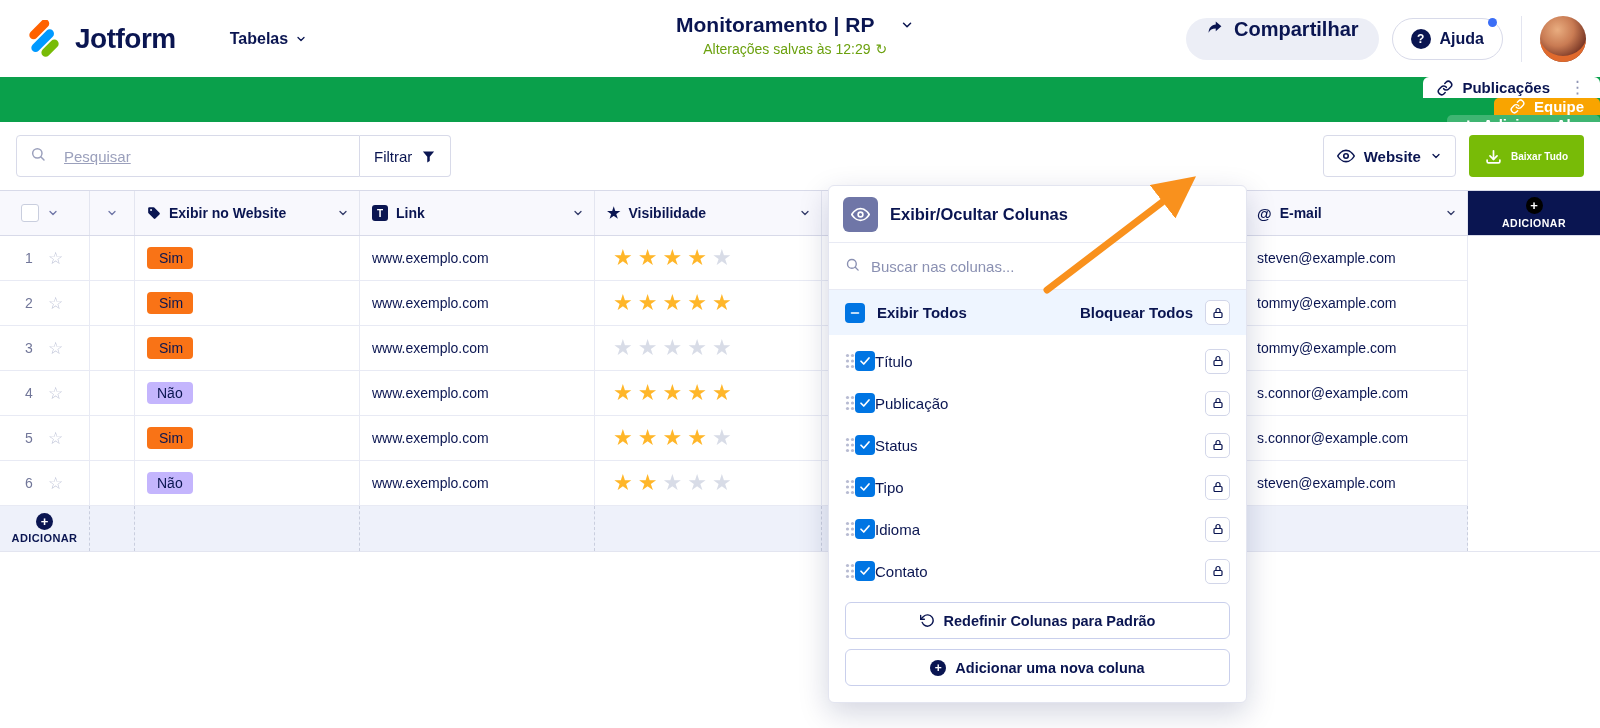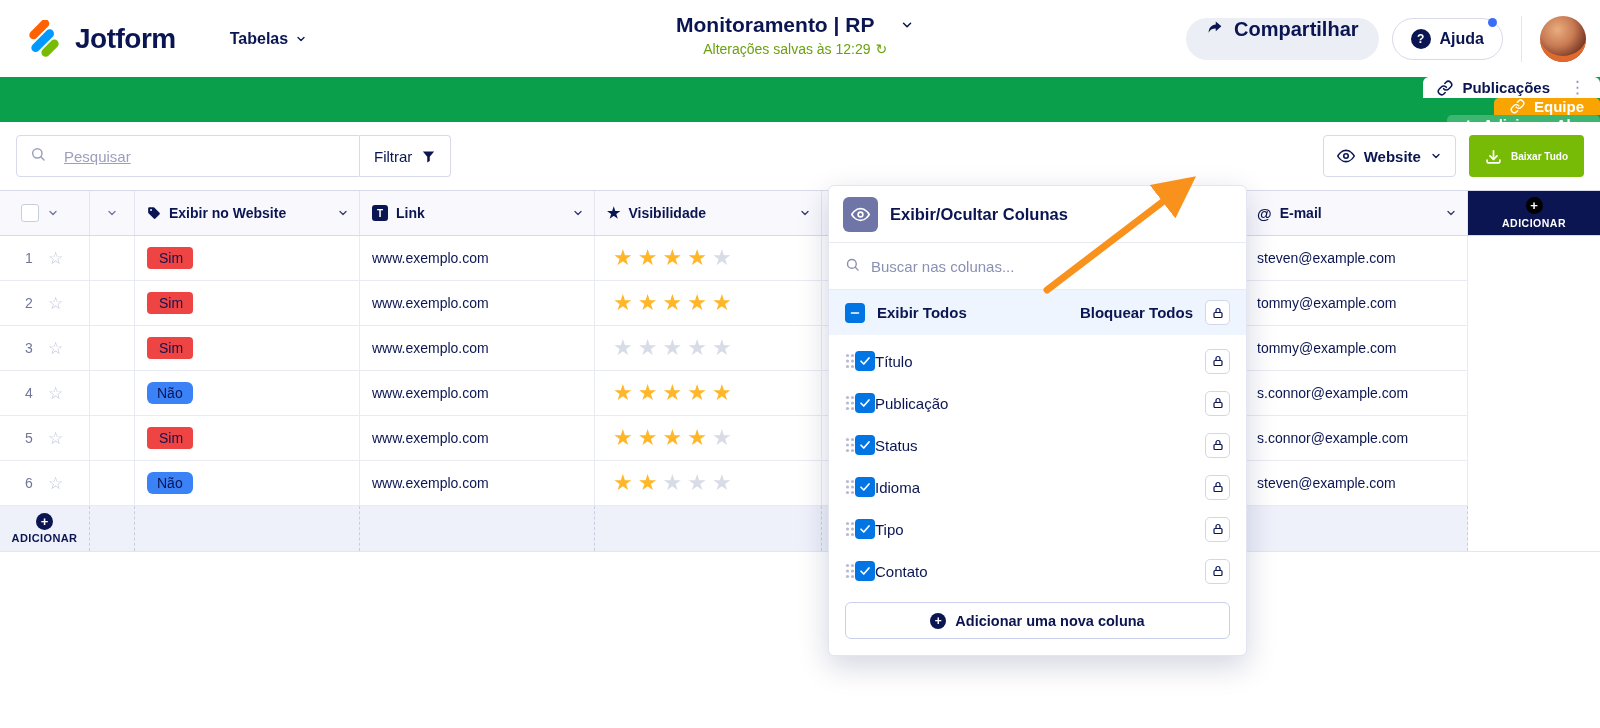--- a/index.html
+++ b/index.html
@@ -65,22 +65,22 @@
   .hstar { font-size:15px; }
   .hat { font-size:15px; font-weight:bold; }
   .ticon { width:16px; height:16px; border-radius:3px; background:#0a1551; color:#fff; font-size:10px; font-weight:bold; display:flex; align-items:center; justify-content:center; }
   .th.addcol { background:#0a1551; color:#fff; flex-direction:column; justify-content:center; gap:3px; padding:0; border-right:none; }
   .addcol-label { font-size:10.5px; font-weight:bold; letter-spacing:0.5px; }
   .pluscircle { width:17px; height:17px; border-radius:50%; background:#0a1551; color:#fff; font-size:13px; font-weight:bold; display:flex; align-items:center; justify-content:center; line-height:1; }
   .pluscircle.dark { background:#000; }
   .rownum { color:#717699; font-size:14px; width:14px; text-align:center; margin-left:10px; }
   .rowstar { color:#bfc4d8; font-size:17px; margin-left:12px; }
   .badge { padding:3px 10px; border-radius:4px; font-size:14px; color:#0a1551; }
-  .badge.sim { background:#ef4444;padding-left:12px; }
-  .badge.nao { background:#3b82f6;border-radius:6px; }
+  .badge.sim { background:#f97316;padding-left:12px; }
+  .badge.nao { background:#c4b5fd; }
   .stars { display:flex; gap:5px; font-size:22px; line-height:1; margin-left:6px; }
   .star.on { color:#ffb629; }
   .star.off { color:#d8dce7; }
   .td.nob { border-right:none; border-bottom:none; }
   .addrow { display:flex; height:46px; background:#eef1fa; border-bottom:1px solid #e3e5f0; }
   .addrow .cell { border-right:1px dashed #c9cede; display:flex; flex-direction:column; align-items:center; justify-content:center; gap:2px; }
   .addrow .cell.c7 { background:#fff; border-right:none; }
   .addrow-label { font-size:11px; font-weight:bold; letter-spacing:0.4px; color:#0a1551; }
 
   
@@ -594,21 +594,21 @@
               <circle cx="7.5" cy="8" r="1.6"></circle>
               <circle cx="2.5" cy="13.5" r="1.6"></circle>
               <circle cx="7.5" cy="13.5" r="1.6"></circle>
             </svg>
           </span>
           <span class="checkbox">
             <svg width="12" height="12" viewBox="0 0 24 24" fill="none" stroke="#fff" stroke-width="3.4" stroke-linecap="round" stroke-linejoin="round">
               <polyline points="4 12.5 9.5 18 20 6"></polyline>
             </svg>
           </span>
-          <span class="label">Idioma</span>
+          <span class="label">Tipo</span>
           <span class="spacer"></span>
           <span class="lockbtn">
             <svg width="12" height="12" viewBox="0 0 24 24" fill="none" stroke="currentColor" stroke-width="2.4" stroke-linejoin="round">
               <rect x="4" y="11" width="16" height="10" rx="2"></rect>
               <path d="M8 11V7a4 4 0 0 1 8 0v4"></path>
             </svg>
           </span>
         </div>
         <div class="panel-item">
           <span class="drag">
@@ -619,21 +619,21 @@
               <circle cx="7.5" cy="8" r="1.6"></circle>
               <circle cx="2.5" cy="13.5" r="1.6"></circle>
               <circle cx="7.5" cy="13.5" r="1.6"></circle>
             </svg>
           </span>
           <span class="checkbox">
             <svg width="12" height="12" viewBox="0 0 24 24" fill="none" stroke="#fff" stroke-width="3.4" stroke-linecap="round" stroke-linejoin="round">
               <polyline points="4 12.5 9.5 18 20 6"></polyline>
             </svg>
           </span>
-          <span class="label">Tipo</span>
+          <span class="label">Idioma</span>
           <span class="spacer"></span>
           <span class="lockbtn">
             <svg width="12" height="12" viewBox="0 0 24 24" fill="none" stroke="currentColor" stroke-width="2.4" stroke-linejoin="round">
               <rect x="4" y="11" width="16" height="10" rx="2"></rect>
               <path d="M8 11V7a4 4 0 0 1 8 0v4"></path>
             </svg>
           </span>
         </div>
         <div class="panel-item">
           <span class="drag">
@@ -656,20 +656,27 @@
           <span class="lockbtn">
             <svg width="12" height="12" viewBox="0 0 24 24" fill="none" stroke="currentColor" stroke-width="2.4" stroke-linejoin="round">
               <rect x="4" y="11" width="16" height="10" rx="2"></rect>
               <path d="M8 11V7a4 4 0 0 1 8 0v4"></path>
             </svg>
           </span>
         </div>
       </div>
     <div class="panel-foot">
       <button class="foot-btn">
+        <svg width="15" height="15" viewBox="0 0 24 24" fill="none" stroke="#0a1551" stroke-width="2.3" stroke-linecap="round" stroke-linejoin="round">
+          <polyline points="1 4 1 10 7 10"></polyline>
+            <path d="M3.51 15a9 9 0 1 0 2.13-9.36L1 10"></path>
+        </svg>
+        <span>Redefinir Colunas para Padrão</span>
+      </button>
+      <button class="foot-btn">
         <span class="pluscircle">+</span>
         <span>Adicionar uma nova coluna</span>
       </button>
     </div>
   </div>
 
   <svg class="arrow-layer">
     <defs>
       <marker id="ah" markerWidth="6" markerHeight="6" refX="4.2" refY="3" orient="auto">
         <path d="M0 0 L6 3 L0 6 z" fill="#f9911d"></path>

